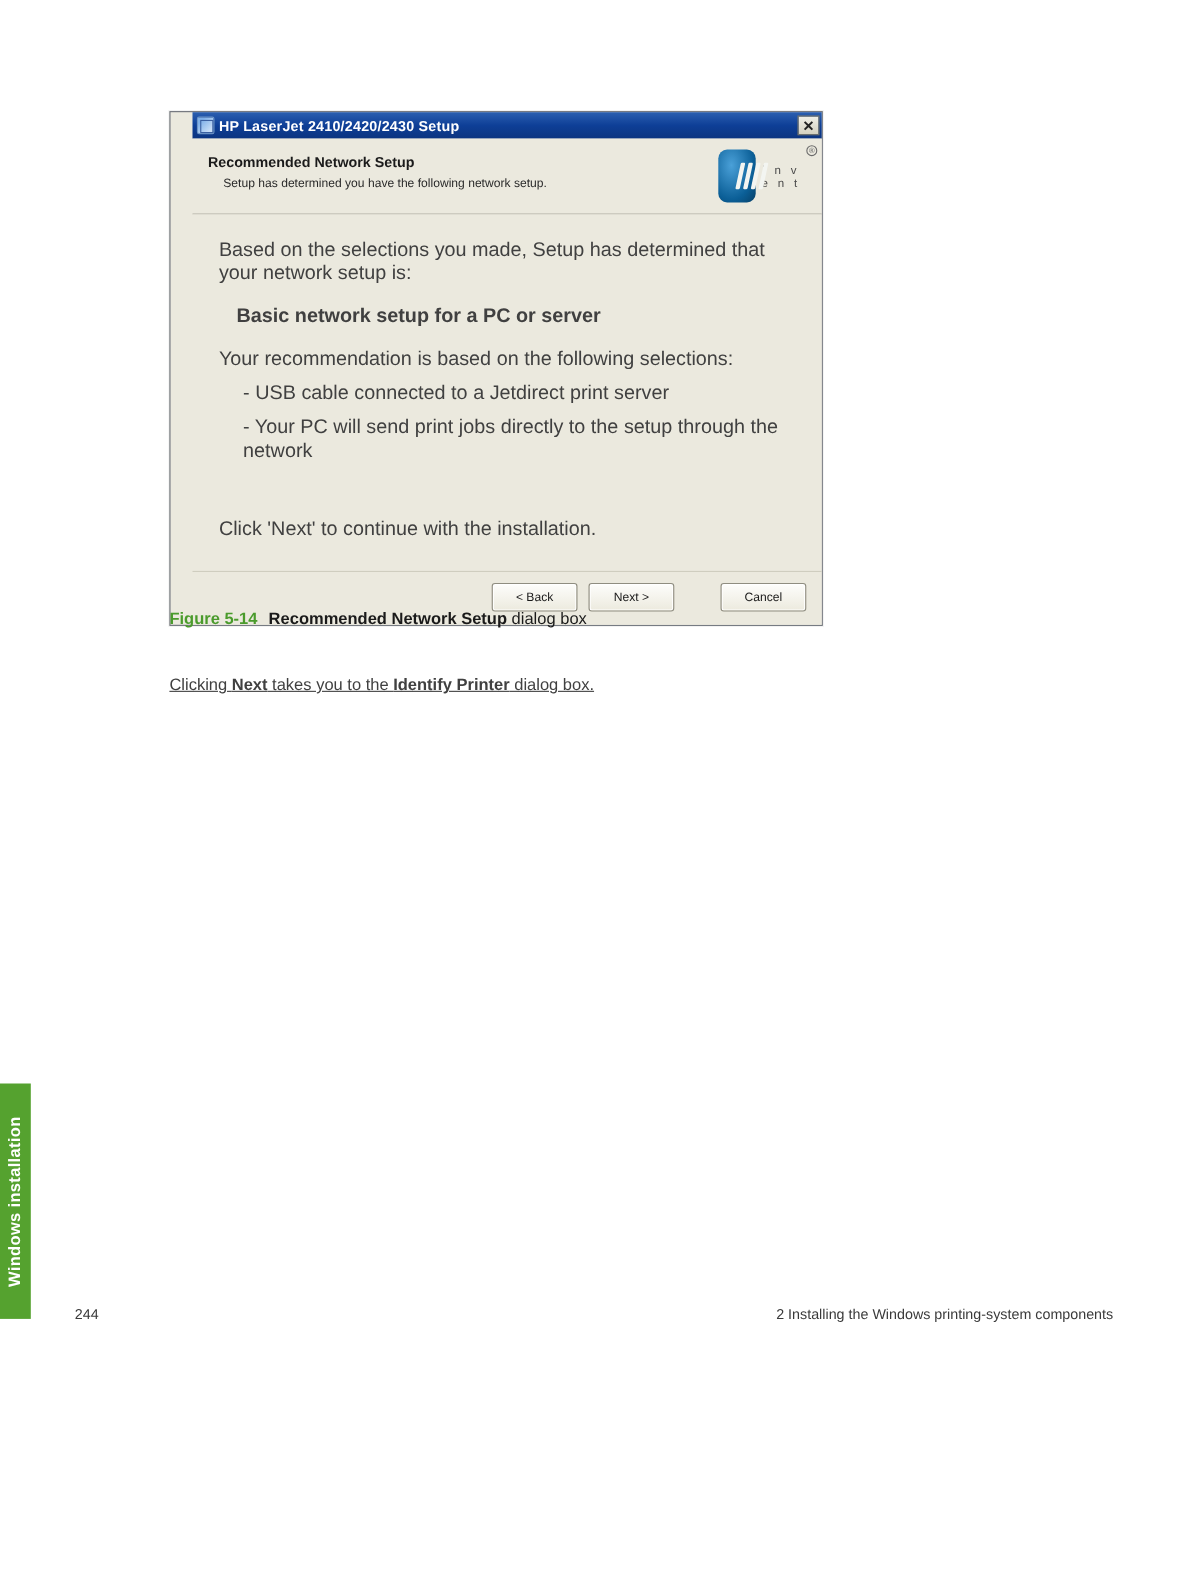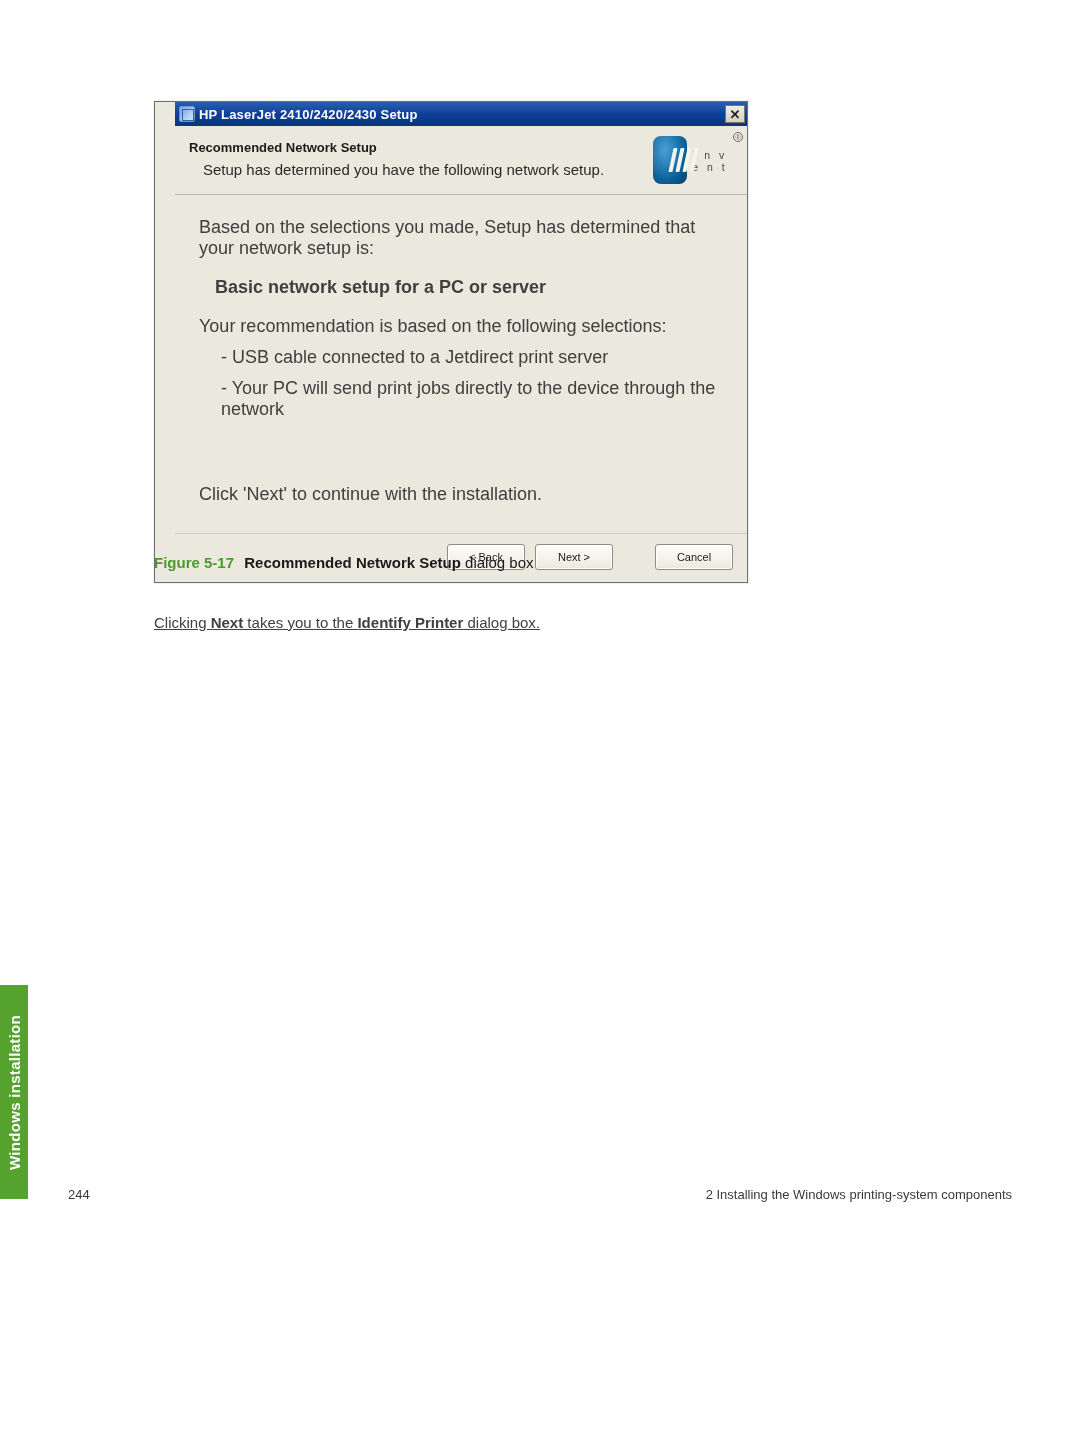--- a/index.html
+++ b/index.html
@@ -57,21 +57,21 @@
   }
 
   .header-area {
     background: #ebe9de;
     display: flex;
     padding: 10px 14px 8px 14px;
     border-bottom: 1px solid #bab8ad;
   }
   .header-left { flex: 1; padding-top: 4px; }
   .header-title { font-weight: bold; font-size: 13px; color: #1b1b1b; margin-bottom: 6px; }
-  .header-sub { font-size: 15px; color: #2a2a2a; padding-left: 14px; }
+  .header-sub { font-size: 11px; color: #2a2a2a; padding-left: 14px; }
   .logo-wrap { width: 80px; display: flex; flex-direction: row; align-items: center; }
   .hp-logo {
     width: 56px; height: 48px; border-radius: 8px;
     background: radial-gradient(ellipse at 35% 30%, #4aa0d8 0%, #0b5f97 65%, #073f66 100%);
     position: relative;
     margin-bottom: 2px;
   }
   .hp-logo::before, .hp-logo::after {
     content: "";
     position: absolute;
@@ -84,21 +84,21 @@
   .invent { font-size: 10.5px; letter-spacing: 3px; color: #4a4a4a; text-align: center; }
 
   .body-area {
     padding: 22px 24px 10px 24px;
     font-size: 18px;
     color: #404040;
     background: #ebe9de;
   }
   .body-area p { margin-bottom: 18px; }
   .basic-line { font-weight: bold; padding-left: 16px; margin-bottom: 28px; }
-  .sel-list { padding-left: 22px; margin-top: -8px; margin-bottom: 28px; }
+  .sel-list { padding-left: 22px; margin-top: -8px; margin-bottom: 14px; }
   .sel-list div { margin-bottom: 10px; }
   .spacer40 { height: 36px; }
 
   .button-row {
     border-top: 1px solid #cfcdbf;
     padding: 10px 14px 12px 14px;
     display: flex;
     justify-content: flex-end;
     gap: 10px;
     background: #ebe9de;
@@ -189,36 +189,36 @@
         <div class="invent">i n v e n t</div>
       </div>
     </div>
 
     <div class="body-area">
       <p>Based on the selections you made, Setup has determined that your network setup is:</p>
       <p class="basic-line">Basic network setup for a PC or server</p>
       <p>Your recommendation is based on the following selections:</p>
       <div class="sel-list">
         <div>- USB cable connected to a Jetdirect print server</div>
-        <div>- Your PC will send print jobs directly to the device through the network</div>
+        <div>- Your PC will send print jobs directly to the setup through the network</div>
       </div>
       <div class="spacer40"></div>
       <p>Click 'Next' to continue with the installation.</p>
     </div>
 
     <div class="button-row">
       <div class="win-btn">&lt; Back</div>
       <div class="win-btn">Next &gt;</div>
       <div class="btn-gap"></div>
       <div class="win-btn">Cancel</div>
     </div>
   </div>
 
   <div class="figcaption">
-    <span class="fig-label">Figure 5-17</span>
+    <span class="fig-label">Figure 5-14</span>
     <span class="fig-bold">Recommended Network Setup</span><span> dialog box</span>
   </div>
 
   <div class="body-para">
     <span>Clicking </span><span class="b">Next</span><span> takes you to the </span><span class="b">Identify Printer</span><span> dialog box.</span>
   </div>
 
   <div class="side-tab">Windows installation</div>
 
   <div class="footer">

